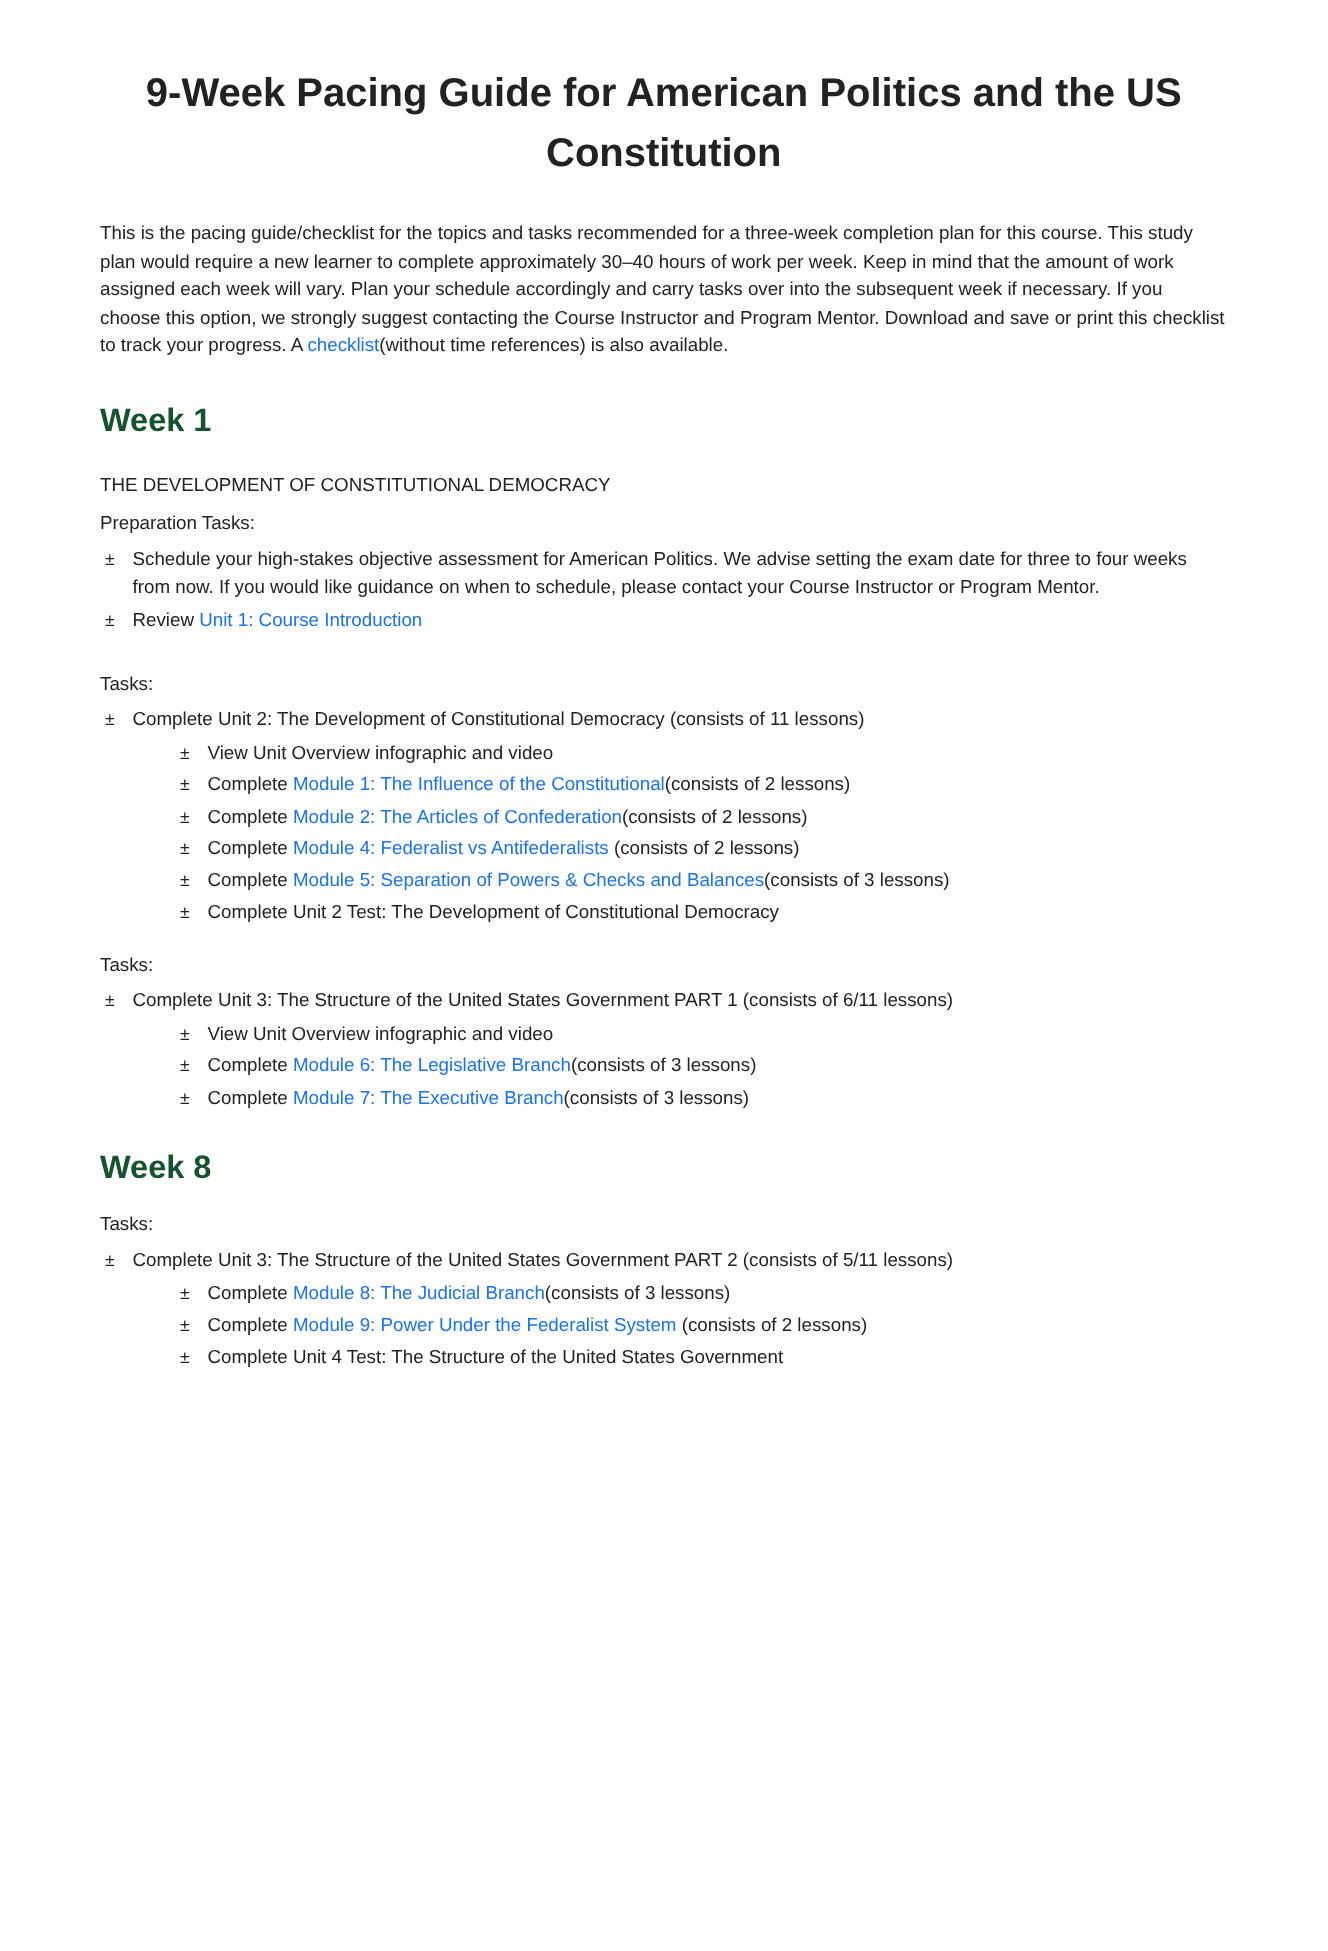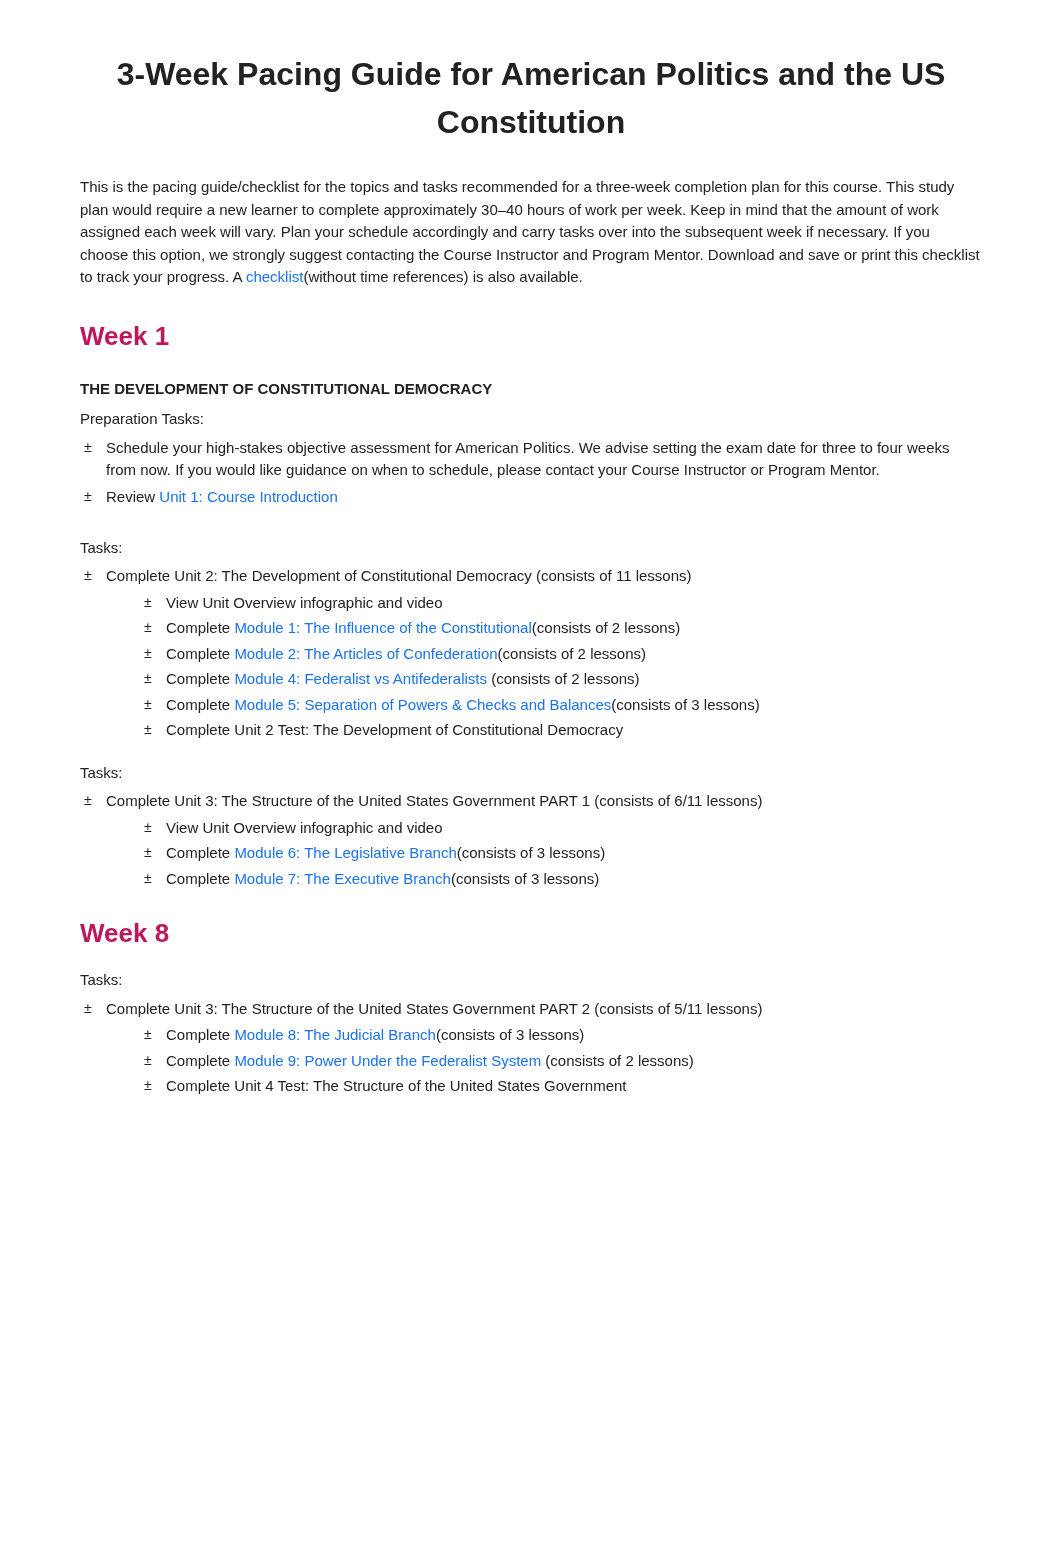--- a/index.html
+++ b/index.html
@@ -29,28 +29,28 @@
       margin-bottom: 28px;
       font-size: 15px;
       color: #222;
     }
     a {
       color: #1a73e8;
       text-decoration: none;
     }
     h2.week-heading {
       font-size: 26px;
-      color: #be185d;
+      color: #14532d;
       font-weight: bold;
       margin-top: 24px;
       margin-bottom: 16px;
     }
     h3.section-heading {
       font-size: 15px;
-      font-weight: bold;
+      font-weight: normal;
       color: #222;
       text-transform: uppercase;
       margin-top: 22px;
       margin-bottom: 8px;
     }
     .subsection-label {
       font-size: 15px;
       color: #222;
       margin-bottom: 6px;
     }
@@ -88,21 +88,21 @@
       top: 0;
       font-size: 14px;
     }
     .section-block {
       margin-bottom: 20px;
     }
   </style>
 </head>
 <body>
 
-<h1>3-Week Pacing Guide for American Politics and the US Constitution</h1>
+<h1>9-Week Pacing Guide for American Politics and the US Constitution</h1>
 
 <p class="intro-text">
   <span>This is the pacing guide/checklist for the topics and tasks recommended for a  three-week completion plan  for this course. This study plan would require a new learner to complete approximately 30–40 hours of work per week. Keep in mind that the amount of work assigned each week will vary. Plan your schedule accordingly and carry tasks over into the subsequent week if necessary. If you choose this option, we strongly suggest contacting the Course Instructor and Program Mentor. Download and save or print this checklist to track your progress. A </span><a href="#">checklist</a><span>(without time references) is also available.</span>
 </p>
 
 <h2 class="week-heading">Week 1</h2>
 
 <div class="section-block">
   <h3 class="section-heading">THE DEVELOPMENT OF CONSTITUTIONAL DEMOCRACY</h3>
   <p class="subsection-label">Preparation Tasks:</p>

